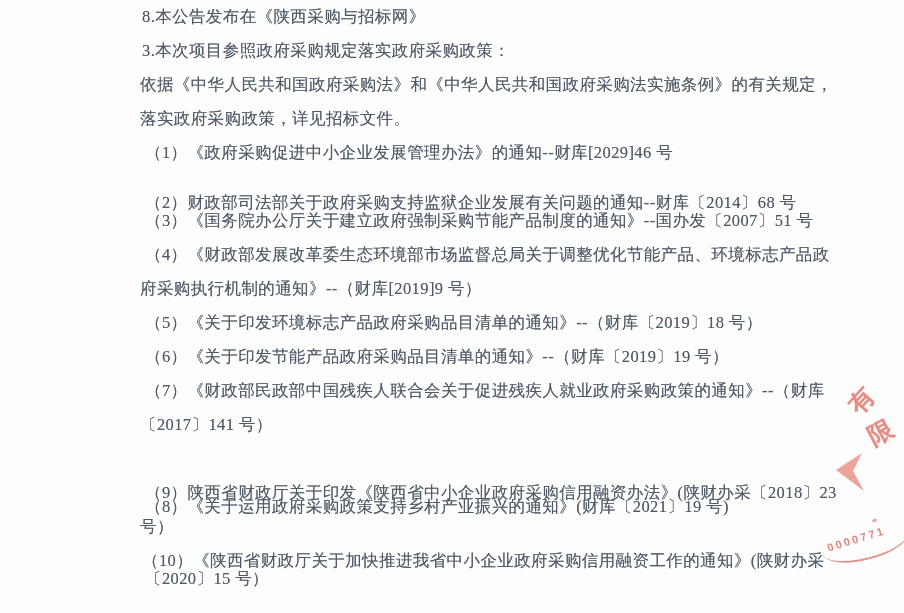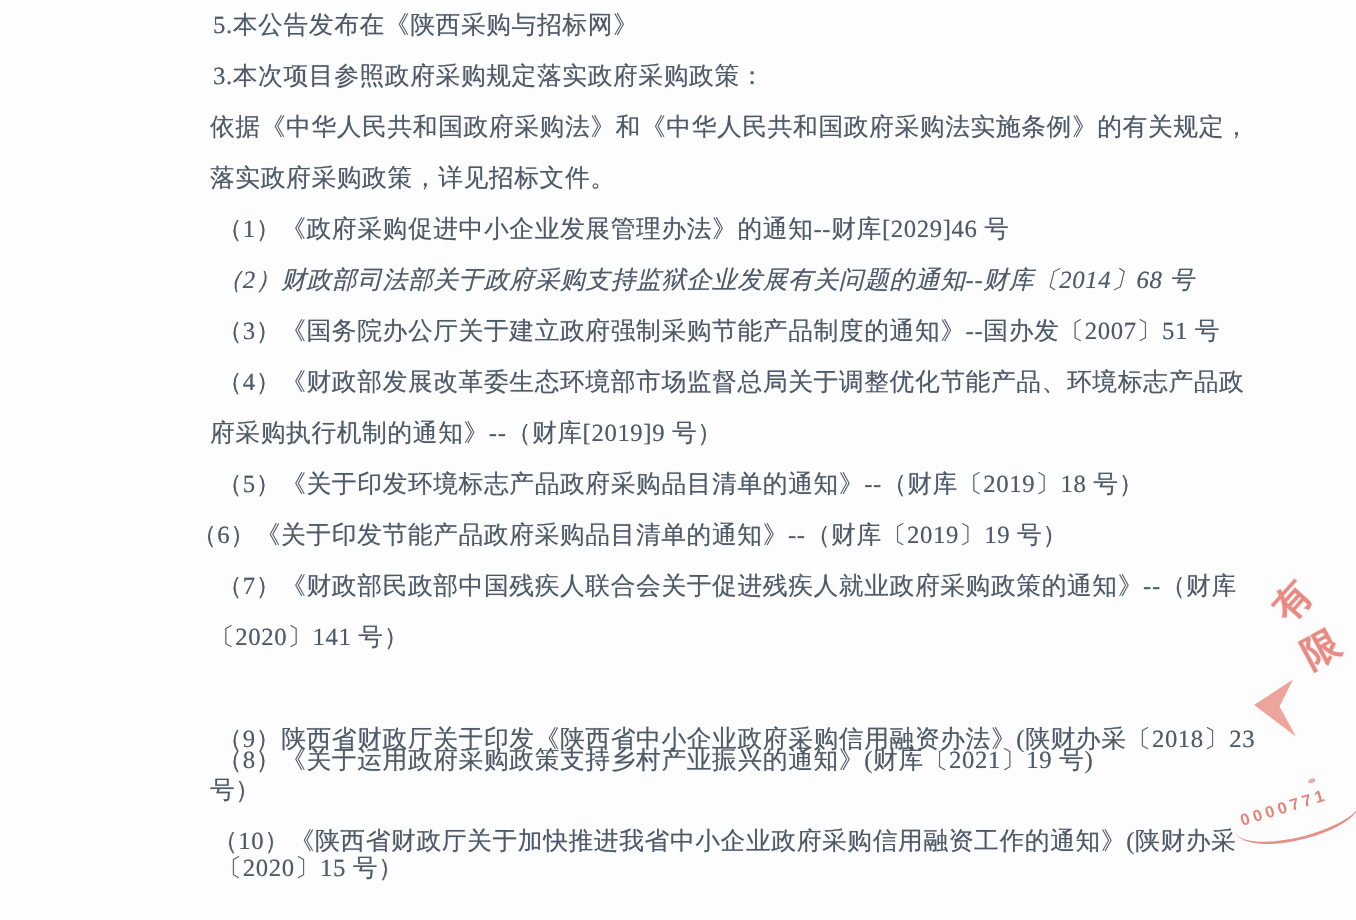--- a/index.html
+++ b/index.html
@@ -65,33 +65,33 @@
     background: rgba(222,118,106,0.6);
     transform: rotate(-20deg);
   }
 </style>
 </head>
 <body>
 
 <div class="page">
 
   <div id="doc-body">
-      <div class="line" style="top: 6px; left: 142px;">5.本公告发布在《陕西采购与招标网》</div>
+      <div class="line" style="top: 6px; left: 142px;">8.本公告发布在《陕西采购与招标网》</div>
       <div class="line" style="top: 40px; left: 142px;">3.本次项目参照政府采购规定落实政府采购政策：</div>
       <div class="line" style="top: 74px; left: 140px;">依据《中华人民共和国政府采购法》和《中华人民共和国政府采购法实施条例》的有关规定，</div>
       <div class="line" style="top: 108px; left: 140px;">落实政府采购政策，详见招标文件。</div>
       <div class="line" style="top: 142px; left: 145px;">（1）《政府采购促进中小企业发展管理办法》的通知--财库[2029]46 号</div>
-      <div class="line" style="top: 176px; left: 145px; font-style: italic;">（2）财政部司法部关于政府采购支持监狱企业发展有关问题的通知--财库〔2014〕68 号</div>
+      <div class="line" style="top: 192px; left: 145px;">（2）财政部司法部关于政府采购支持监狱企业发展有关问题的通知--财库〔2014〕68 号</div>
       <div class="line" style="top: 210px; left: 145px; text-align: center;">（3）《国务院办公厅关于建立政府强制采购节能产品制度的通知》--国办发〔2007〕51 号</div>
       <div class="line" style="top: 244px; left: 145px;">（4）《财政部发展改革委生态环境部市场监督总局关于调整优化节能产品、环境标志产品政</div>
       <div class="line" style="top: 278px; left: 140px;">府采购执行机制的通知》--（财库[2019]9 号）</div>
       <div class="line" style="top: 312px; left: 145px;">（5）《关于印发环境标志产品政府采购品目清单的通知》--（财库〔2019〕18 号）</div>
-      <div class="line" style="top: 346px; left: 128px;">（6）《关于印发节能产品政府采购品目清单的通知》--（财库〔2019〕19 号）</div>
+      <div class="line" style="top: 346px; left: 145px;">（6）《关于印发节能产品政府采购品目清单的通知》--（财库〔2019〕19 号）</div>
       <div class="line" style="top: 380px; left: 145px; font-family: Liberation Serif, serif;">（7）《财政部民政部中国残疾人联合会关于促进残疾人就业政府采购政策的通知》--（财库</div>
-      <div class="line" style="top: 414px; left: 140px;">〔2020〕141 号）</div>
+      <div class="line" style="top: 414px; left: 140px;">〔2017〕141 号）</div>
       <div class="line" style="top: 448px; left: 145px; margin-top: 48px;">（8）《关于运用政府采购政策支持乡村产业振兴的通知》(财库〔2021〕19 号)</div>
       <div class="line" style="top: 482px; left: 145px;">（9）陕西省财政厅关于印发《陕西省中小企业政府采购信用融资办法》(陕财办采〔2018〕23</div>
       <div class="line" style="top: 516px; left: 140px;">号）</div>
       <div class="line" style="top: 550px; left: 142px;">（10）《陕西省财政厅关于加快推进我省中小企业政府采购信用融资工作的通知》(陕财办采</div>
       <div class="line" style="top: 568px; left: 145px;">〔2020〕15 号）</div>
     </div>
 
   <div>
     <span class="seal-char seal-char-top">有</span>
     <span class="seal-char seal-char-bottom">限</span>

